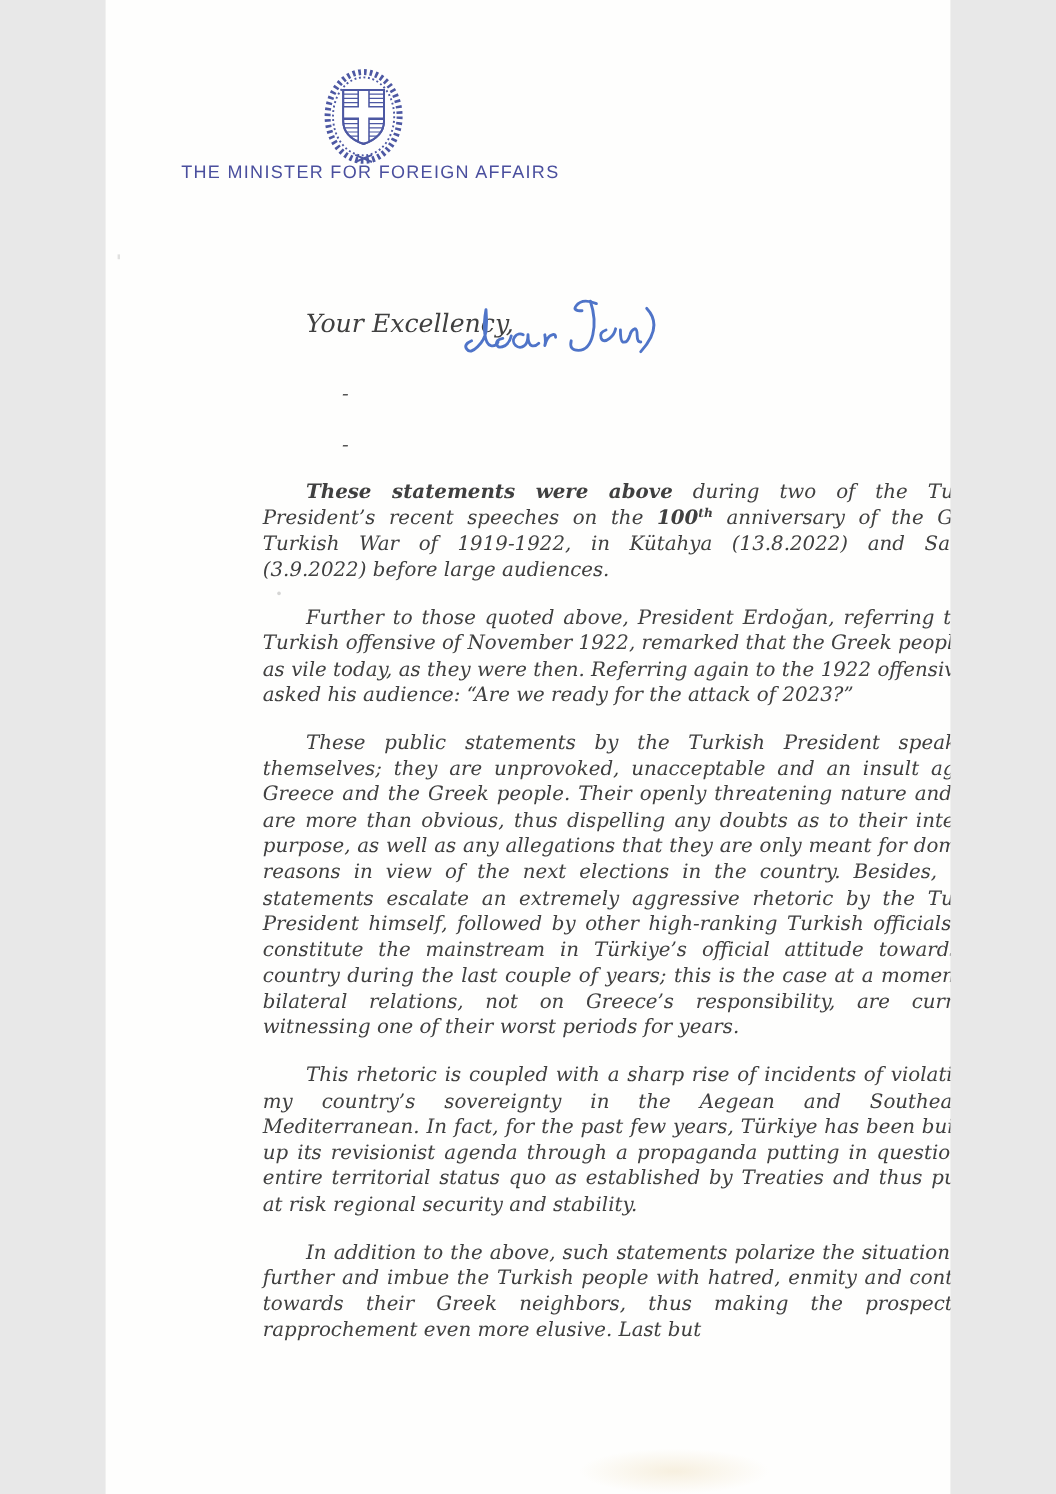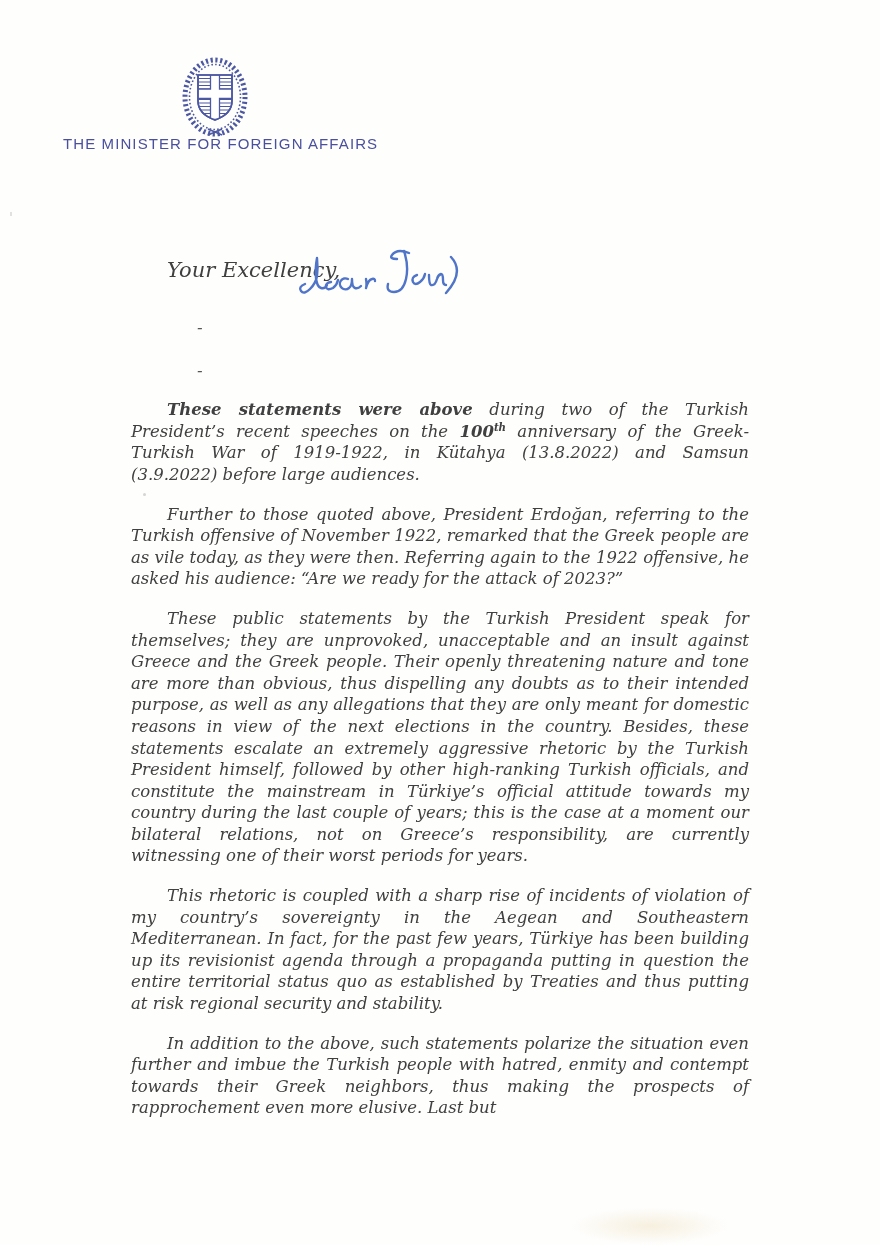--- a/index.html
+++ b/index.html
@@ -1,18 +1,18 @@
 <!DOCTYPE html>
 <html><head>
 <meta charset="utf-8">
 <style>
   html,body{margin:0;padding:0;}
   body{background:#e8e8e8;font-family:"DejaVu Serif",serif;}
   .page{
-    position:relative;width:880px;height:1245px;margin:0 auto;
+    position:relative;width:704px;height:1245px;margin:0 auto;
     background:#fefefd;overflow:hidden;
     color:#3d3d3d;
     text-decoration:underline;
   }
   
   .emblem{position:absolute;left:177px;top:56px;width:76px;height:84px;}
   .office-line{
     position:absolute;left:63px;top:135px;
     font-family:"Liberation Sans",sans-serif;
     font-size:15px;letter-spacing:1.1px;color:#4a4f9e;font-weight:500;

